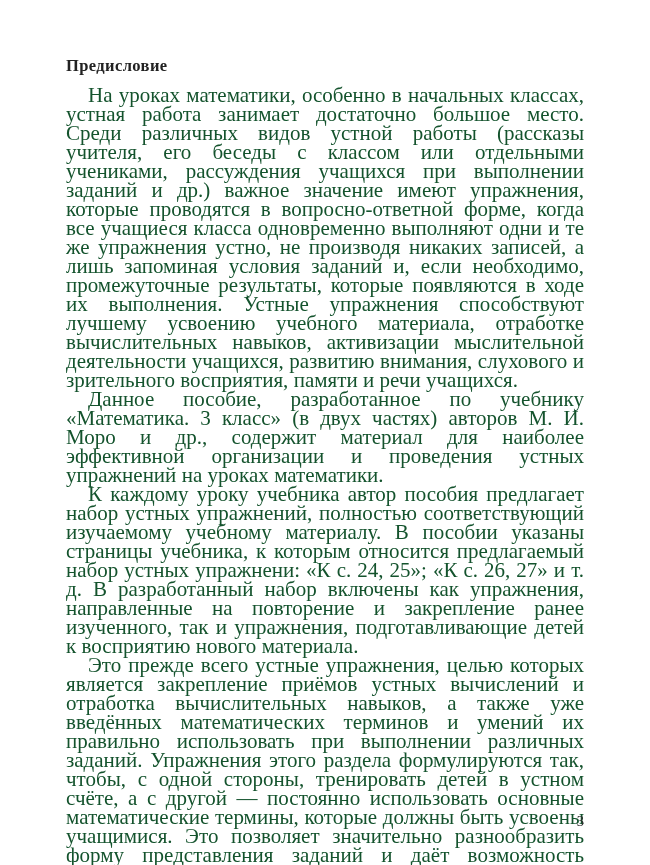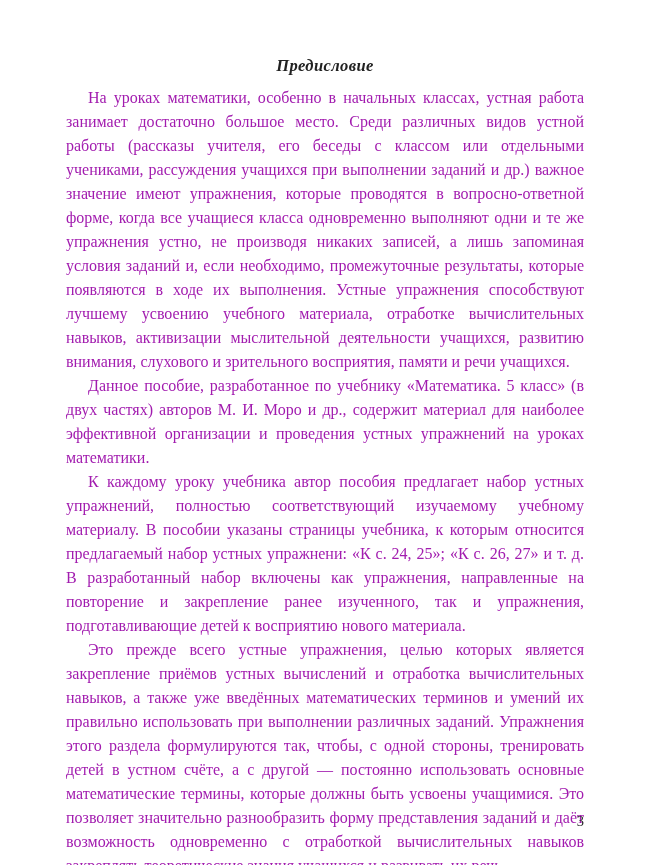--- a/index.html
+++ b/index.html
@@ -28,38 +28,36 @@
   #content {
     position: absolute;
     left: 66px;
     top: 56px;
     width: 518px;
   }
 
   .doc-title {
     font-size: 16.5px;
     font-weight: bold;
-    font-style: italic;
-    text-align: center;
     letter-spacing: 0.4px;
     margin: 0 0 10px 0;
     line-height: 20px;
     color: #222222;
   }
 
   .para {
     margin: 0;
-    font-size: 16px;
-    line-height: 24px;
+    font-size: 21px;
+    line-height: 19px;
     text-align: justify;
     text-justify: inter-word;
     text-indent: 22px;
     hyphens: manual;
     word-spacing: 0.1px;
-    color: #a21caf;
+    color: #14532d;
   }
 
   .para + .para {
     margin-top: 0;
   }
 
   .page-number {
     position: absolute;
     right: 66px;
     bottom: 36px;
@@ -73,21 +71,21 @@
 <body>
 
 <div id="page">
 
   <div id="content">
 
     <h1 class="doc-title">Предисловие</h1>
 
     <p class="para">На уроках математики, особенно в начальных классах, устная работа занимает достаточно большое место. Среди различных видов устной работы (рассказы учителя, его беседы с классом или отдельными учениками, рассуждения учащихся при выполнении заданий и др.) важное значение имеют упражнения, которые проводятся в вопросно-ответной форме, когда все учащиеся класса одновременно выполняют одни и те же упражнения устно, не производя никаких записей, а лишь запоминая условия заданий и, если необходимо, промежуточные результаты, которые появляются в ходе их выполнения. Устные упражнения способствуют лучшему усвоению учебного материала, отработке вычислительных навыков, активизации мыслительной деятельности учащихся, развитию внимания, слухового и зрительного восприятия, памяти и речи учащихся.</p>
 
-    <p class="para">Данное пособие, разработанное по учебнику «Математика. 5 класс» (в двух частях) авторов М. И. Моро и др., содержит материал для наиболее эффективной организации и проведения устных упражнений на уроках математики.</p>
+    <p class="para">Данное пособие, разработанное по учебнику «Математика. 3 класс» (в двух частях) авторов М. И. Моро и др., содержит материал для наиболее эффективной организации и проведения устных упражнений на уроках математики.</p>
 
     <p class="para">К каждому уроку учебника автор пособия предлагает набор устных упражнений, полностью соответствующий изучаемому учебному материалу. В пособии указаны страницы учебника, к которым относится предлагаемый набор устных упражнени: «К с. 24, 25»; «К с. 26, 27» и т. д. В разработанный набор включены как упражнения, направленные на повторение и закрепление ранее изученного, так и упражнения, подготавливающие детей к восприятию нового материала.</p>
 
 
     <p class="para">Это прежде всего устные упражнения, целью которых является закрепление приёмов устных вычислений и отработка вычислительных навыков, а также уже введённых математических терминов и умений их правильно использовать при выполнении различных заданий. Упражнения этого раздела формулируются так, чтобы, с одной стороны, тренировать детей в устном счёте, а с другой — постоянно использовать основные математические термины, которые должны быть усвоены учащимися. Это позволяет значительно разнообразить форму представления заданий и даёт возможность одновременно с отработкой вычислительных навыков закреплять теоретические знания учащихся и развивать их речь.</p>
 
 
   </div>
 
   <div class="page-number">3</div>

